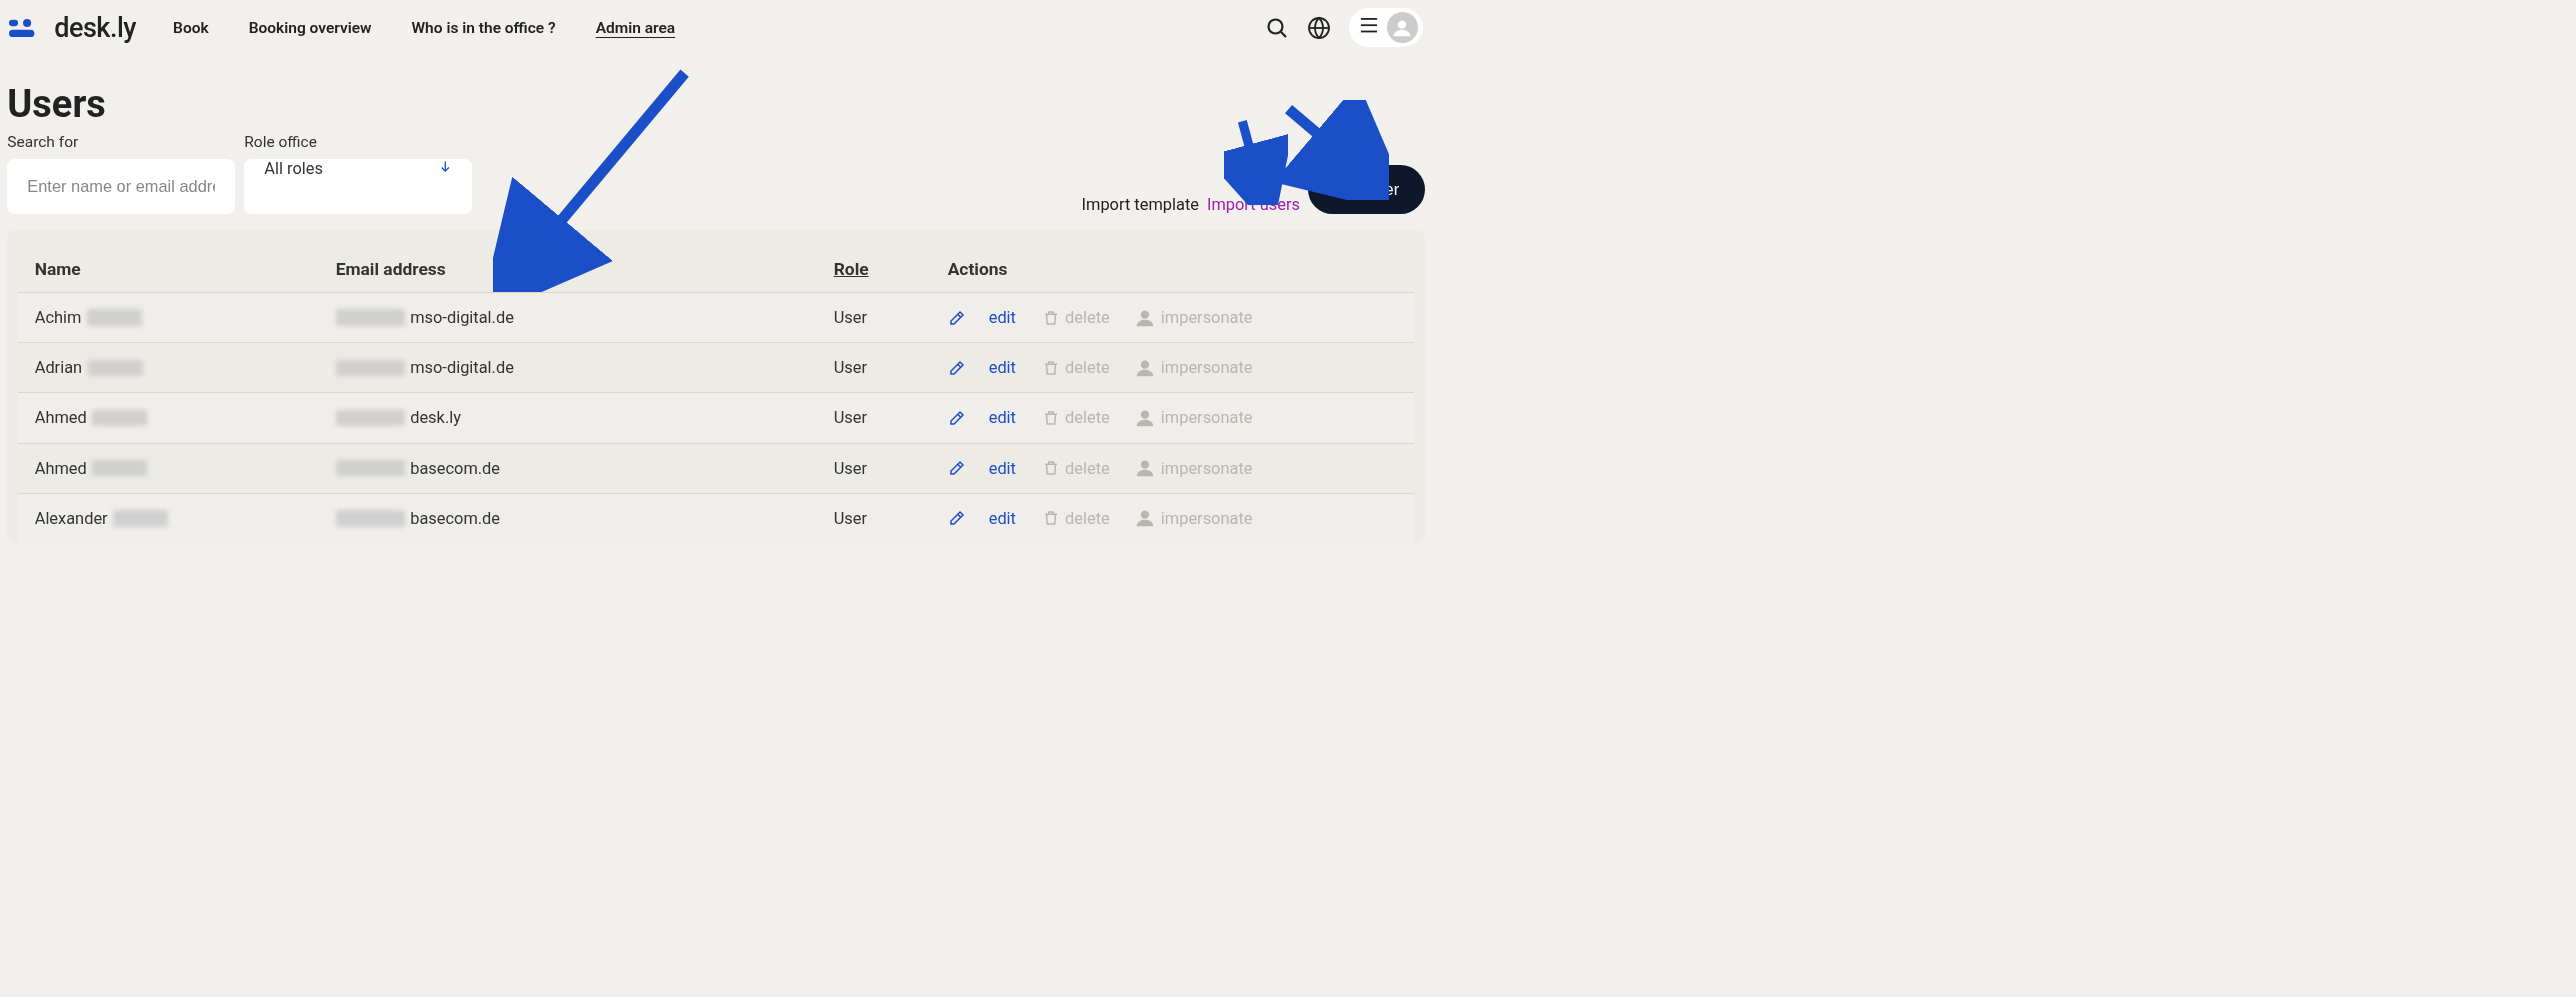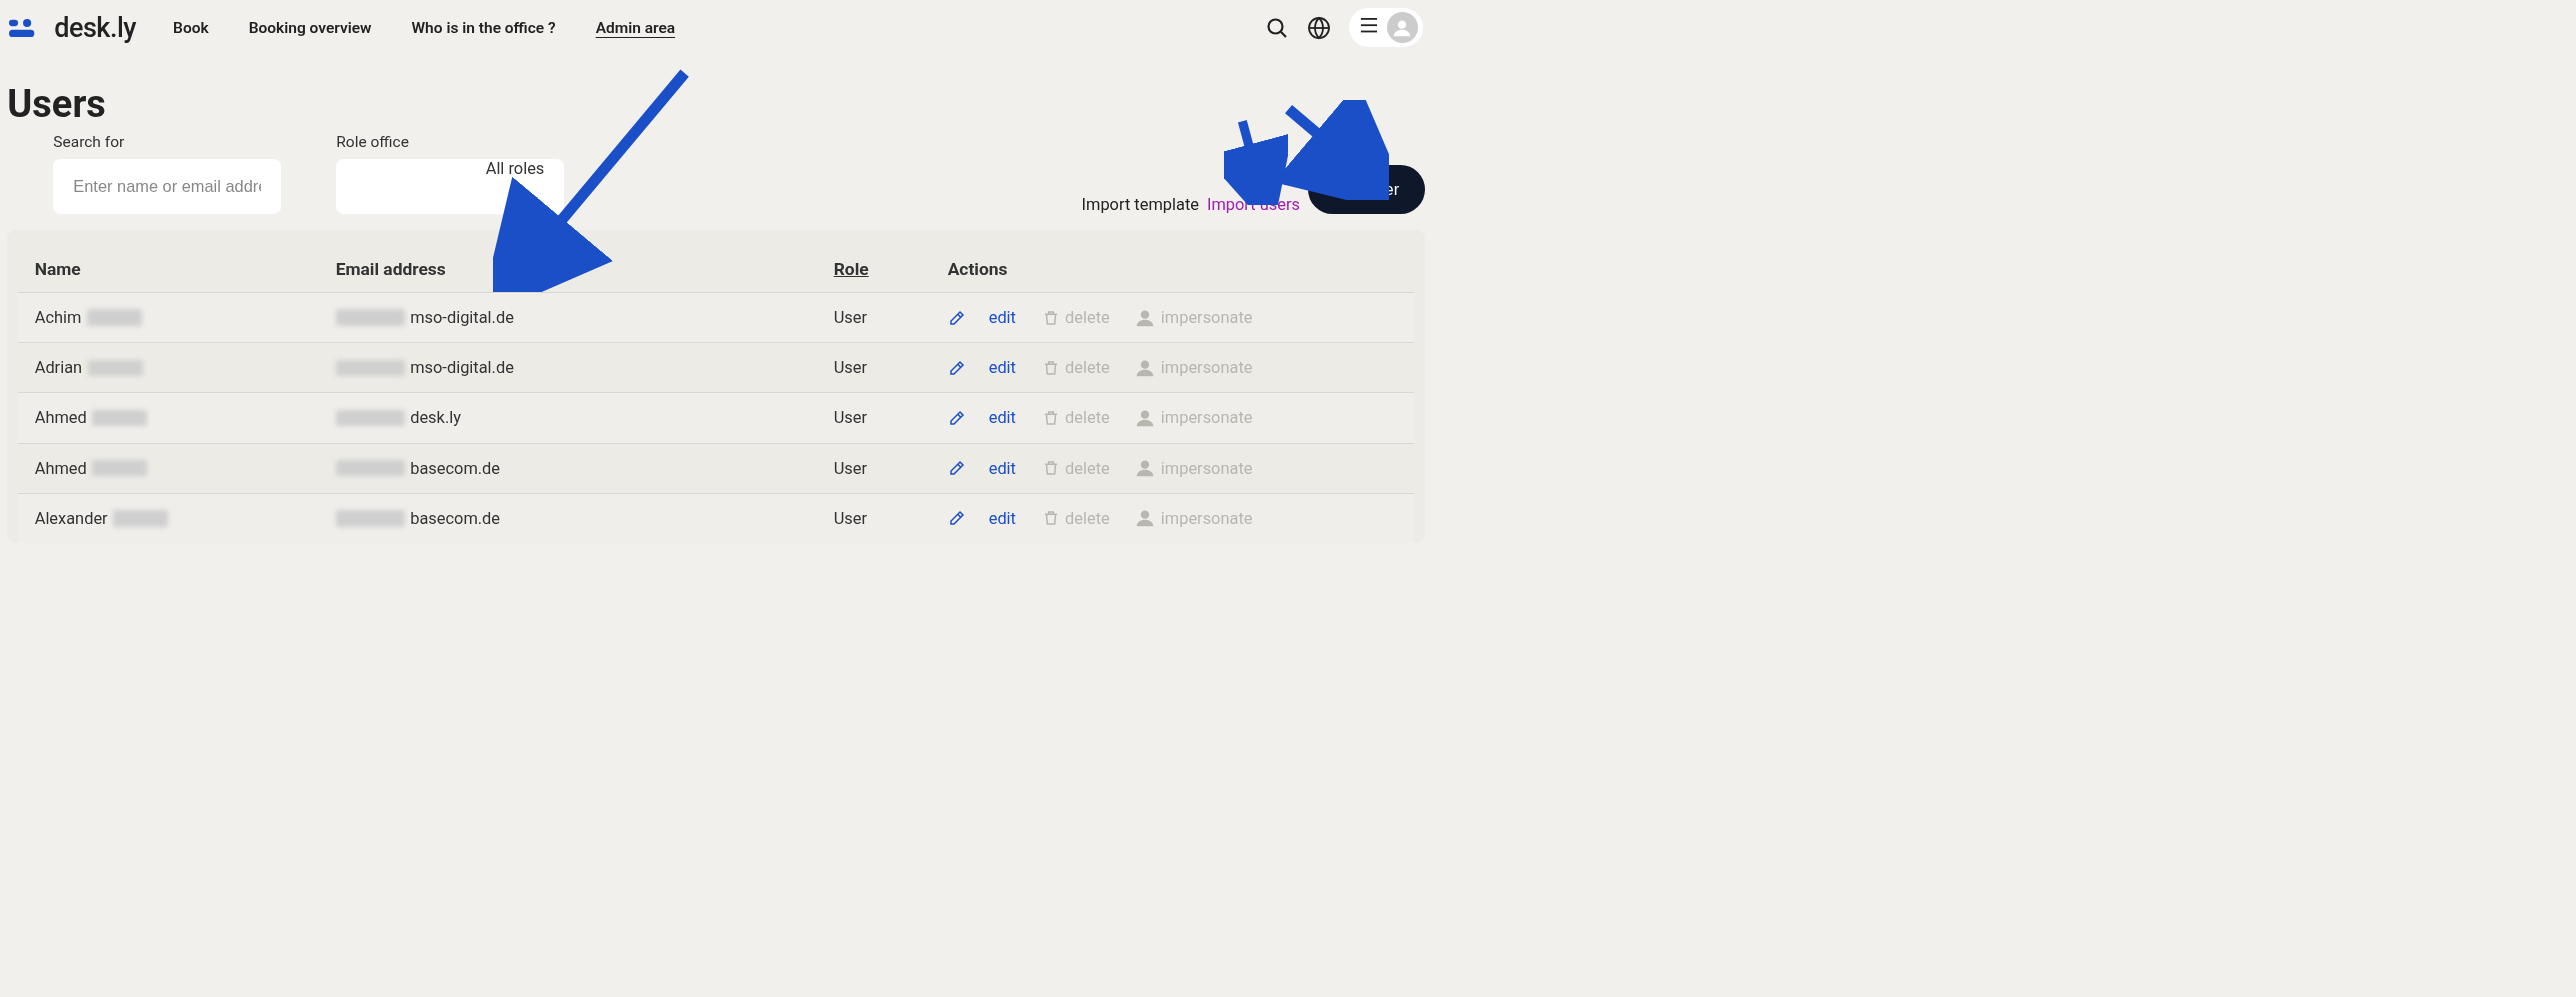--- a/index.html
+++ b/index.html
@@ -91,21 +91,20 @@
     margin-bottom: 7.3px;
   }
   .filters-row {
     display: flex;
     align-items: flex-end;
     gap: 9px;
   }
   .filter-col {
     display: flex;
     flex-direction: column;
-    margin-left: 46px;
   }
   .filter-label {
     font-size: 15.5px;
     color: #333;
     margin-bottom: 7.3px;
   }
   .input-box {
     background: #fff;
     border: none;
     border-radius: 7.3px;
@@ -117,26 +116,25 @@
     outline: none;
   }
   .input-box::placeholder { color: #888; }
   .select-box {
     background: #fff;
     border-radius: 7.3px;
     height: 55px;
     width: 228px;
     padding: 0 20px;
     display: flex;
-    align-items: flex-end;
+    align-items: flex-start;
     justify-content: space-between;
     font-size: 16.4px;
     color: #333;
     cursor: pointer;
-    flex-direction: column;
   }
   .filters-actions {
     margin-left: auto;
     display: flex;
     align-items: flex-end;
     gap: 8px;
   }
   .link-plain {
     font-size: 16.4px;
     color: #222;

